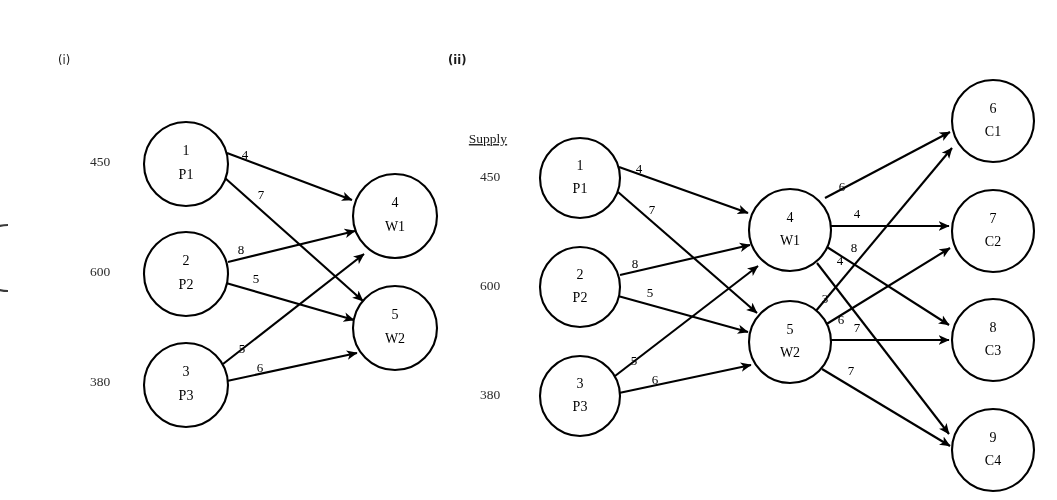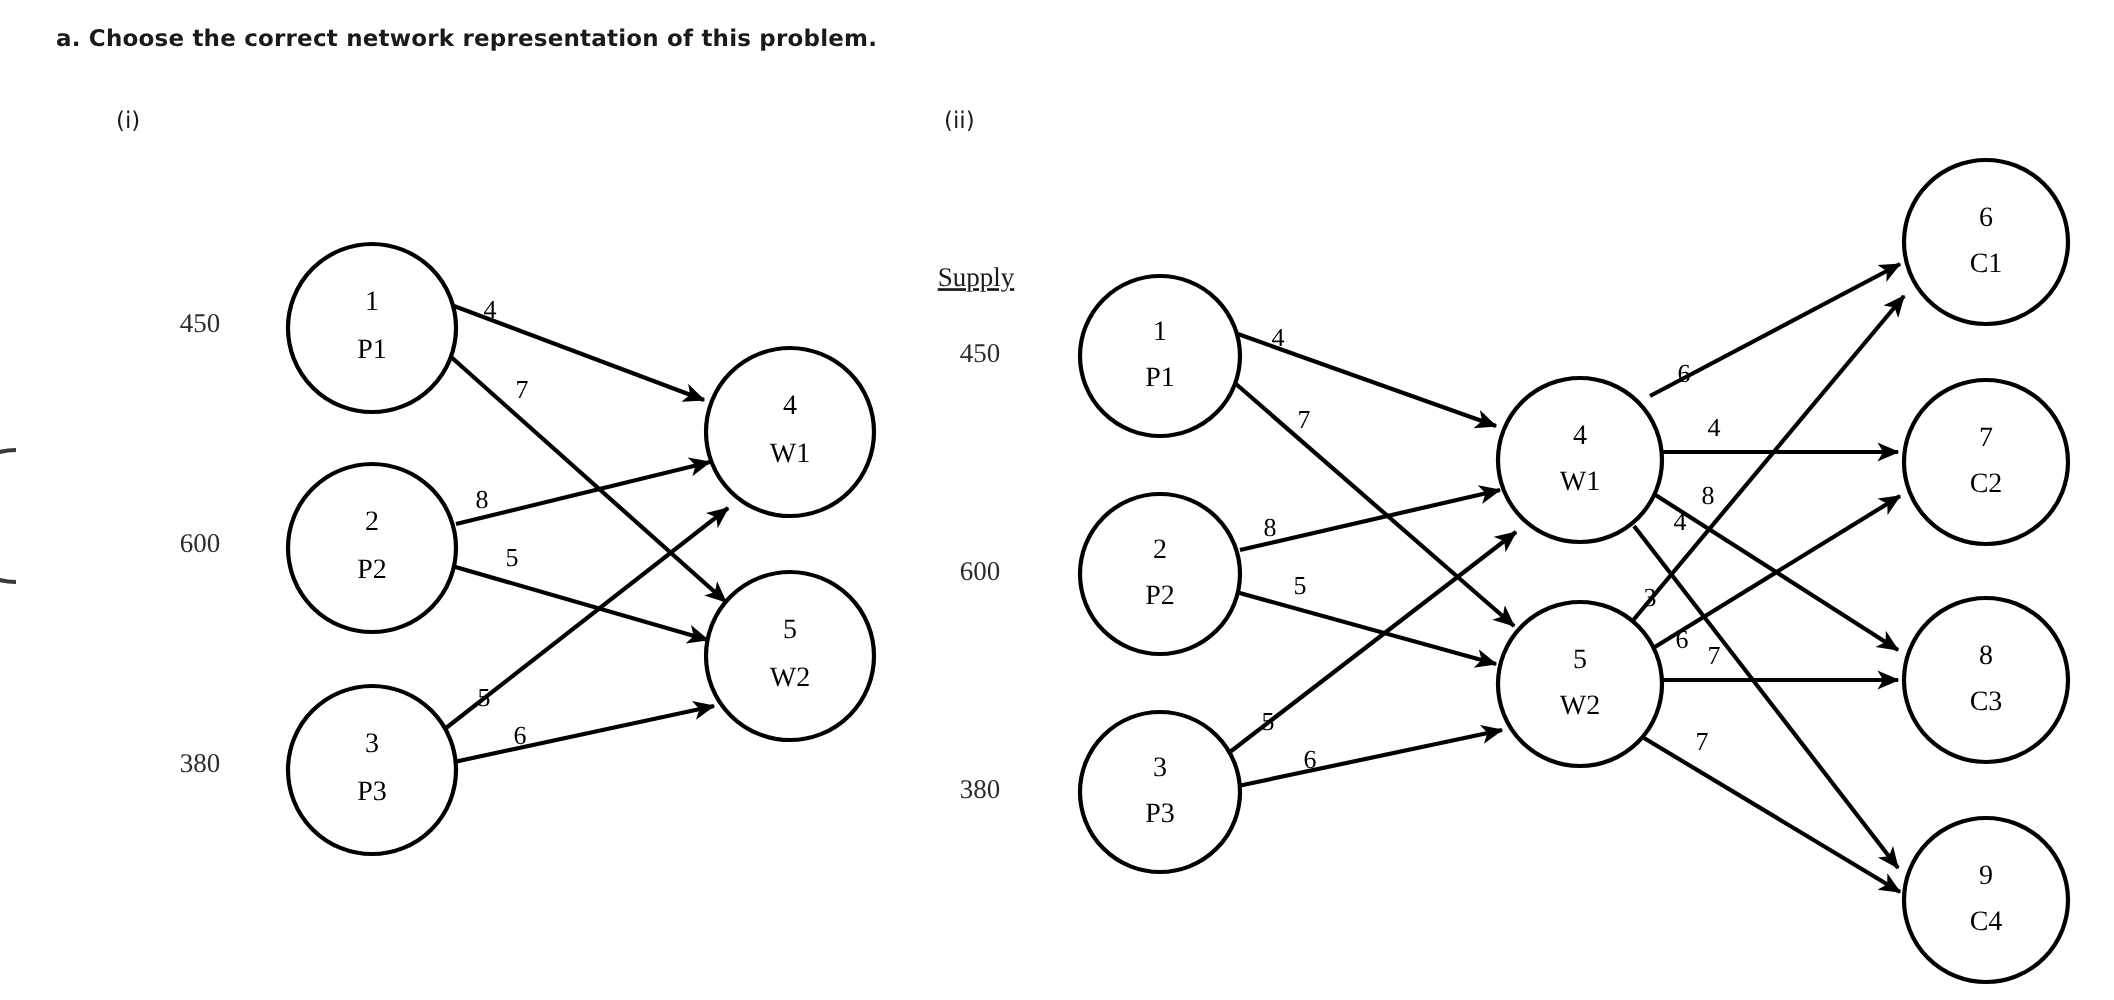--- a/index.html
+++ b/index.html
@@ -33,21 +33,21 @@
     white-space: nowrap;
   }
   .roman-label {
     position: absolute;
     font-family: "DejaVu Sans", "Liberation Sans", sans-serif;
     font-size: 11.5px;
     color: #1a1a1a;
     white-space: nowrap;
   }
   #label-i  { left: 58px;  top: 53px; }
-  #label-ii { left: 472px; top: 53px; }
+  #label-ii { left: 448px; top: 53px; font-weight: bold; }
 
   svg.diagram {
     position: absolute;
     left: 0;
     top: 0;
     width: 1057px;
     height: 500px;
     overflow: visible;
   }
   .node-circle {
@@ -93,21 +93,20 @@
     fill: none;
     stroke: #3a3a3a;
     stroke-width: 2.1;
   }
 </style>
 </head>
 <body>
 
 <div id="root">
 
-  <div class="prompt">a. Choose the correct network representation of this problem.</div>
 
   <div class="roman-label" id="label-i">(i)</div>
 
   <div class="roman-label" id="label-ii">(ii)</div>
 
   <svg class="diagram" viewBox="0 0 1057 500">
     <defs>
       <marker id="arrow" viewBox="0 0 10 10" refX="9.4" refY="5" markerWidth="5.2" markerHeight="5.2" orient="auto-start-reverse">
         <path d="M 0 0.6 L 10 5 L 0 9.4 L 2.6 5 Z" fill="#000000"></path>
       </marker>

